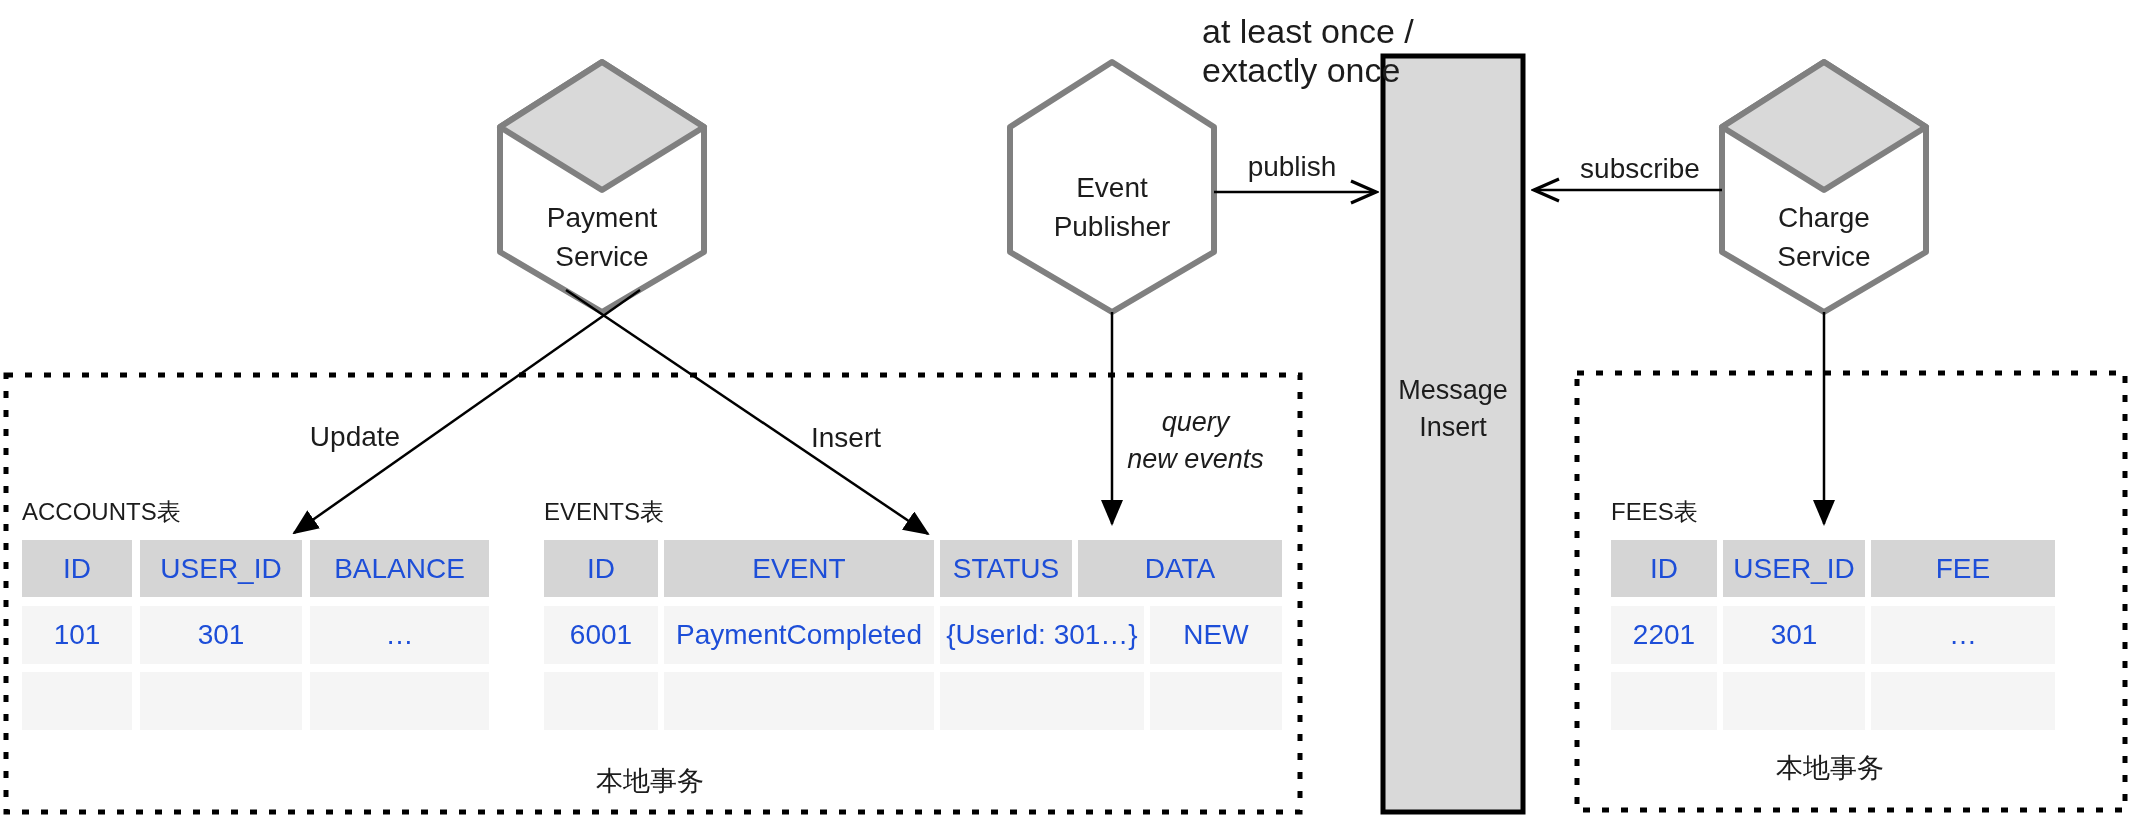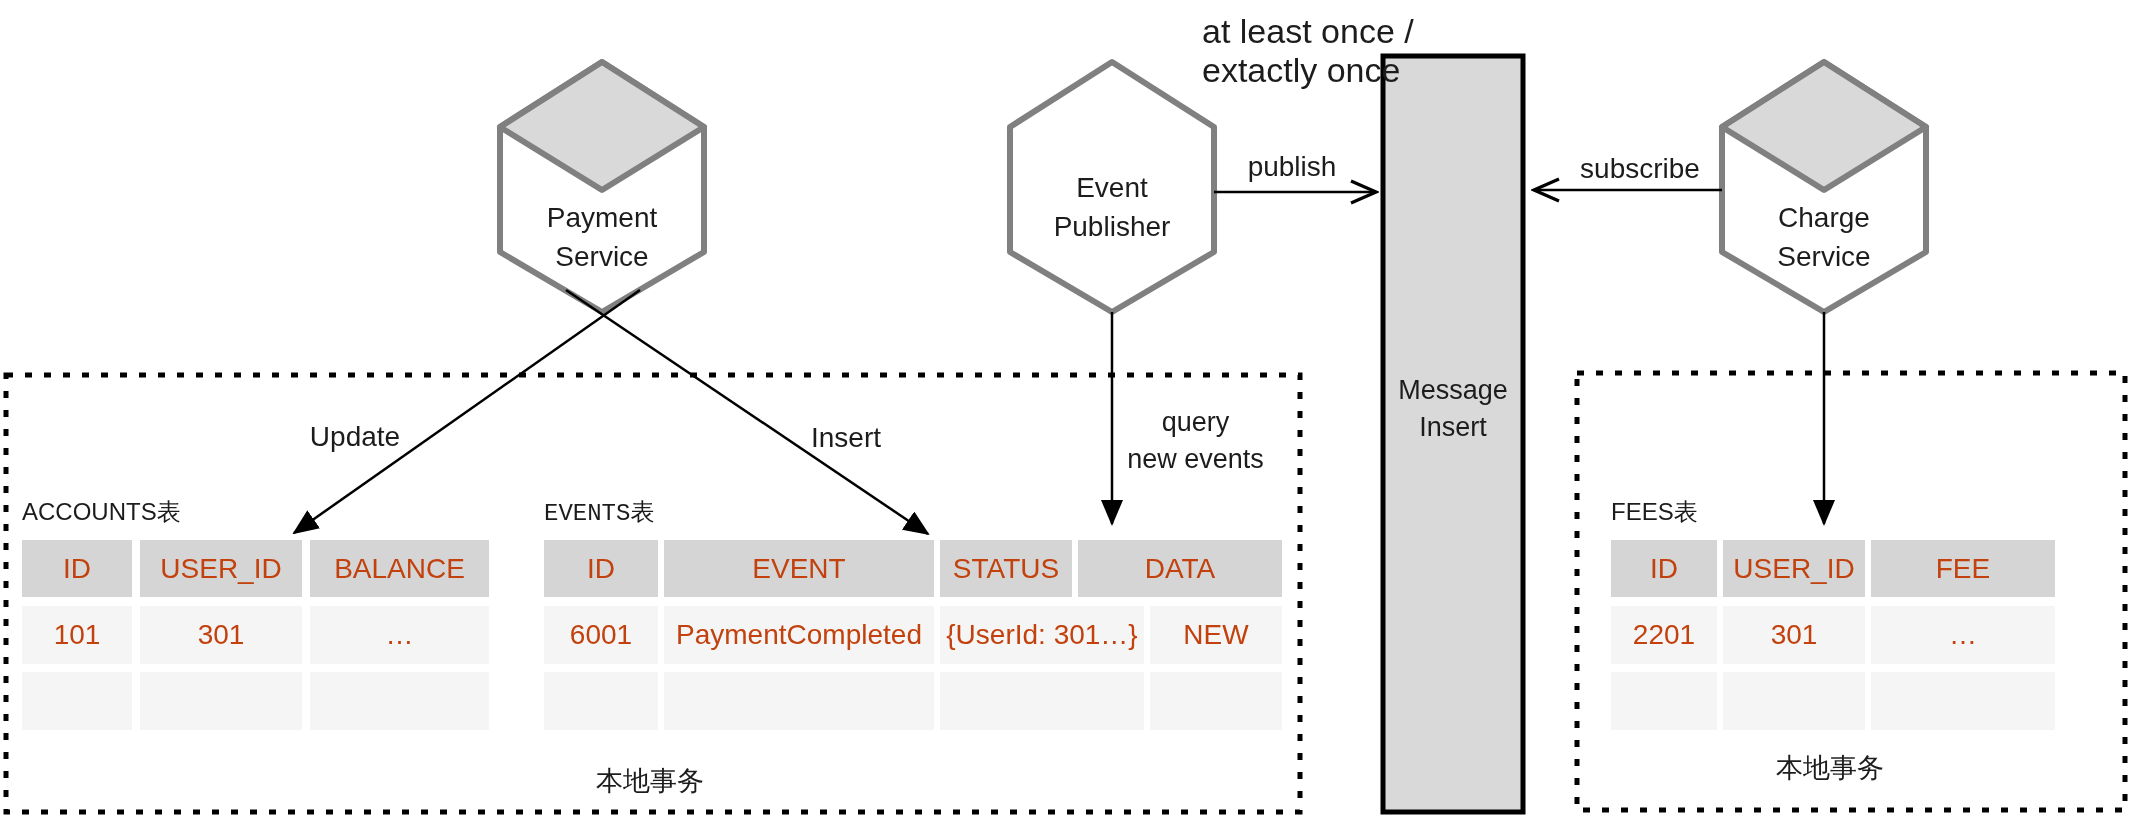--- a/index.html
+++ b/index.html
@@ -16,34 +16,34 @@
   .lbl { position: absolute; text-align: center; font-size: 28px; line-height: 34px; white-space: nowrap; }
   .lbl.two-line { white-space: normal; }
   .lbl .ln { display: block; }
   .tbl-title { position: absolute; font-size: 24px; text-align: left; }
   .tbl { position: absolute; }
   .trow { display: flex; }
   .trow.hdr { margin-bottom: 9px; }
   .trow.r1 { margin-bottom: 8px; }
   .cell {
     display: flex; align-items: center; justify-content: center;
-    font-size: 28px; color: #c2410c; flex: 0 0 auto;
+    font-size: 28px; color: #1d4ed8; flex: 0 0 auto;
   }
   .hcell { background: #d5d5d5; height: 57px; }
   .dcell { background: #f5f5f5; height: 58px; }
   .acc .cell { margin-right: 8px; }
   .evt .cell, .fee .cell { margin-right: 6px; }
   .trow .cell:last-child { margin-right: 0; }
   
   .acc .c0 { width: 110px; } .acc .c1 { width: 162px; } .acc .c2 { width: 179px; }
   .evt .c0 { width: 114px; } .evt .c1 { width: 270px; } .evt .c2 { width: 204px; } .evt .c3 { width: 132px; }
   .fee .c0 { width: 106px; } .fee .c1 { width: 142px; } .fee .c2 { width: 184px; }
   .title-lbl { position: absolute; font-size: 34px; }
   .queue-lbl { font-size: 27px; line-height: 37px; }
-  .query-lbl { font-size: 27px; line-height: 37px; }
+  .query-lbl { font-size: 27px; line-height: 37px; font-style: italic; }
   .txn-lbl { font-size: 27px; }
 </style>
 </head>
 <body>
 
 <div id="stage">
 
   <svg id="shapes" width="2130" height="820" viewBox="0 0 2130 820">
     <defs>
       <marker id="arrFill" markerUnits="userSpaceOnUse" markerWidth="26" markerHeight="22" viewBox="0 0 13 11" refX="12" refY="5.5" orient="auto">
@@ -115,21 +115,21 @@
       <div class="cell dcell c1">301</div>
       <div class="cell dcell c2">…</div>
     </div>
     <div class="trow">
       <div class="cell dcell c0"></div>
       <div class="cell dcell c1"></div>
       <div class="cell dcell c2"></div>
     </div>
   </div>
 
-  <div class="tbl-title" style="left:544px; top:496px;font-family:Liberation Mono, monospace;">EVENTS表</div>
+  <div class="tbl-title" style="left:544px; top:496px;">EVENTS表</div>
   <div class="tbl evt" style="left:544px; top:540px;">
     <div class="trow hdr">
       <div class="cell hcell c0">ID</div>
       <div class="cell hcell c1">EVENT</div>
       <div class="cell hcell c3">STATUS</div>
       <div class="cell hcell c2">DATA</div>
     </div>
     <div class="trow r1">
       <div class="cell dcell c0">6001</div>
       <div class="cell dcell c1">PaymentCompleted</div>

